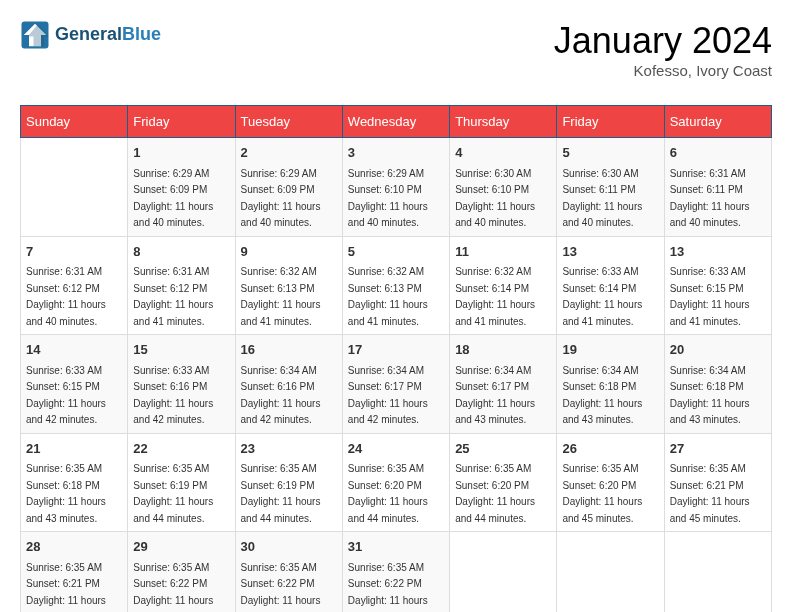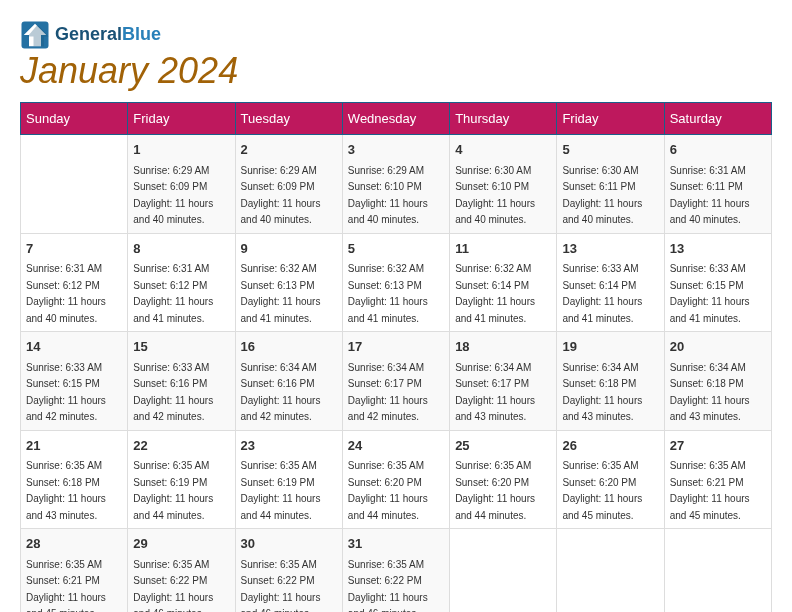--- a/index.html
+++ b/index.html
@@ -7,52 +7,50 @@
       font-family: Arial, sans-serif;
       background: #fff;
       width: 792px;
       min-height: 612px;
       padding: 20px;
     }
     .header {
       display: flex;
       justify-content: space-between;
       align-items: flex-start;
-      margin-bottom: 10px;
-      flex-direction: column;
+      margin-bottom: 26px;
     }
     .logo {
       display: flex;
       align-items: center;
     }
     .logo-icon {
       width: 30px;
       height: 30px;
       margin-right: 5px;
     }
     .title-block {
       text-align: right;
     }
     .month-title {
       font-size: 36px;
-      color: #a16207;
+      color: #000000;
       font-weight: 300;
-      font-style: italic;
     }
     .location {
       font-size: 15px;
       color: #555;
     }
     table {
       width: 100%;
       border-collapse: collapse;
       font-size: 11px;
     }
     thead tr {
-      background-color: #be185d;
+      background-color: #ef4444;
       color: #fff;
     }
     thead th {
       padding: 8px 5px;
       text-align: left;
       font-size: 13px;
       font-weight: normal;
       border: 1px solid #1a5f8a;
     }
     tbody tr {
@@ -99,20 +97,21 @@
       <polygon points="25,8 38,22 32,22 32,35 18,35 18,22 10,22 22,8" fill="#1a5276" opacity="0.3"></polygon>
     </svg>
     <div>
       <div style="font-size:18px;font-weight:bold;color:#1a5276;line-height:1.2;">
         <span>General</span><span style="color:#2980b9">Blue</span>
       </div>
     </div>
   </div>
   <div class="title-block">
     <div class="month-title">January 2024</div>
+    <div class="location">Kofesso, Ivory Coast</div>
   </div>
 </div>
 
 <table>
   <thead>
     <tr>
       <th>Sunday</th>
       <th>Friday</th>
       <th>Tuesday</th>
       <th>Wednesday</th>

